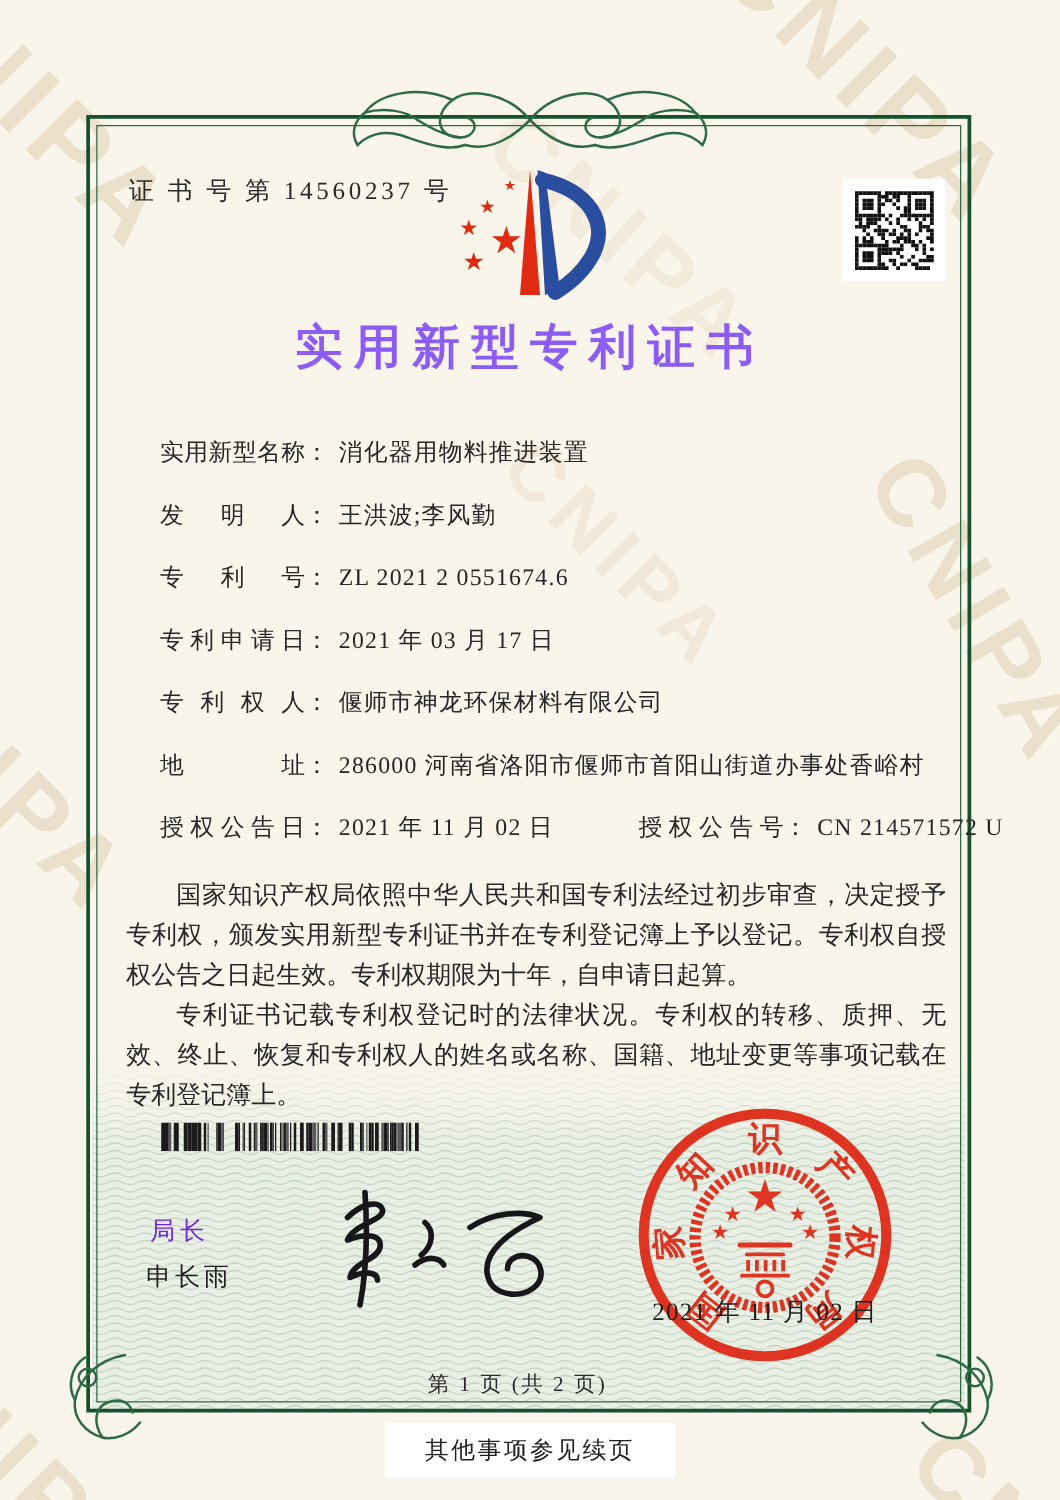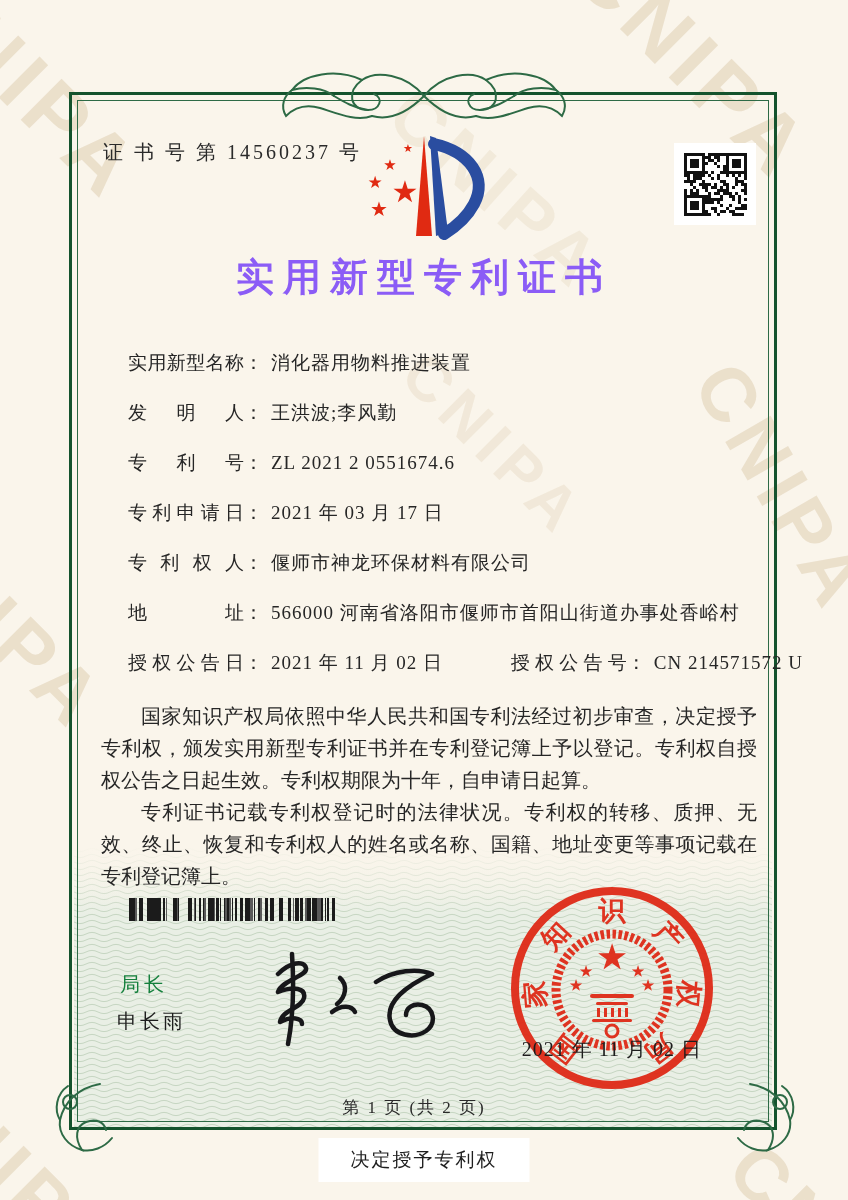--- a/index.html
+++ b/index.html
@@ -63,21 +63,21 @@
   .fvalue { letter-spacing:1px;margin-top:19px; }
   .fgroup2 { margin-left:38px; }
 
   
   .body-text { position:absolute; left:101px; top:700px; width:656px; z-index:4; color:#262626; }
   .body-text p { font-size:20px; line-height:32px; text-indent:2em; text-align:justify; }
 
   
   .barcode { position:absolute; left:122px; top:898px; z-index:4; }
   .director-title { position:absolute; left:120px; top:971px; font-size:20px; letter-spacing:4px;
-                    color:#15803d; z-index:4; }
+                    color:#6d28d9; z-index:4; }
   .director-name  { position:absolute; left:117px; top:1008px; font-size:20px; letter-spacing:3px;
                     color:#1e1e1e; z-index:4; }
   .signature { position:absolute; left:248px; top:948px; z-index:4; }
   .signature path { stroke:#17171a; stroke-width:4.5; fill:none; stroke-linecap:round; stroke-linejoin:round; }
 
   .seal { position:absolute; left:508px; top:884px; z-index:5; opacity:0.95; }
   .seal text { font-family:"Liberation Serif","DejaVu Serif",serif; font-weight:bold; }
   .seal-date { position:absolute; left:510px; top:1036px; width:204px; text-align:center;
                font-size:20px; color:#1d1d1d; letter-spacing:1px; z-index:6; }
 
@@ -658,21 +658,21 @@
     <div class="frow">
       <span class="flabel">专利号</span><span class="fcolon">：</span><span class="fvalue">ZL 2021 2 0551674.6</span>
     </div>
     <div class="frow">
       <span class="flabel">专利申请日</span><span class="fcolon">：</span><span class="fvalue">2021 年 03 月 17 日</span>
     </div>
     <div class="frow">
       <span class="flabel">专利权人</span><span class="fcolon">：</span><span class="fvalue">偃师市神龙环保材料有限公司</span>
     </div>
     <div class="frow">
-      <span class="flabel">地址</span><span class="fcolon">：</span><span class="fvalue">566000 河南省洛阳市偃师市首阳山街道办事处香峪村</span>
+      <span class="flabel">地址</span><span class="fcolon">：</span><span class="fvalue">286000 河南省洛阳市偃师市首阳山街道办事处香峪村</span>
     </div>
     <div class="frow">
       <span class="fgroup1"><span class="flabel">授权公告日</span><span class="fcolon">：</span><span class="fvalue">2021 年 11 月 02 日</span></span>
       <span class="fgroup2"><span class="flabel">授权公告号</span><span class="fcolon">：</span><span class="fvalue">CN 214571572 U</span></span>
     </div>
   </div>
 
   <div class="body-text">
     <p>国家知识产权局依照中华人民共和国专利法经过初步审查，决定授予专利权，颁发实用新型专利证书并在专利登记簿上予以登记。专利权自授权公告之日起生效。专利权期限为十年，自申请日起算。</p>
     <p>专利证书记载专利权登记时的法律状况。专利权的转移、质押、无效、终止、恢复和专利权人的姓名或名称、国籍、地址变更等事项记载在专利登记簿上。</p>
@@ -789,15 +789,15 @@
         <text x="47.4" y="51.8" text-anchor="middle" dominant-baseline="central" transform="rotate(-47.3 47.4 51.8)">知</text>
         <text x="104.0" y="27.0" text-anchor="middle" dominant-baseline="central" transform="rotate(0.0 104.0 27.0)">识</text>
         <text x="160.6" y="51.8" text-anchor="middle" dominant-baseline="central" transform="rotate(47.3 160.6 51.8)">产</text>
         <text x="180.7" y="110.3" text-anchor="middle" dominant-baseline="central" transform="rotate(94.7 180.7 110.3)">权</text>
         <text x="151.4" y="164.7" text-anchor="middle" dominant-baseline="central" transform="rotate(142.0 151.4 164.7)">局</text>
       </g>
   </svg>
   <div class="seal-date">2021 年 11 月 02 日</div>
 
   <div class="page-info">第 1 页 (共 2 页)</div>
-  <div class="continue-note">决定授予专利权</div>
+  <div class="continue-note">其他事项参见续页</div>
 
 </div>
 
 </body></html>

